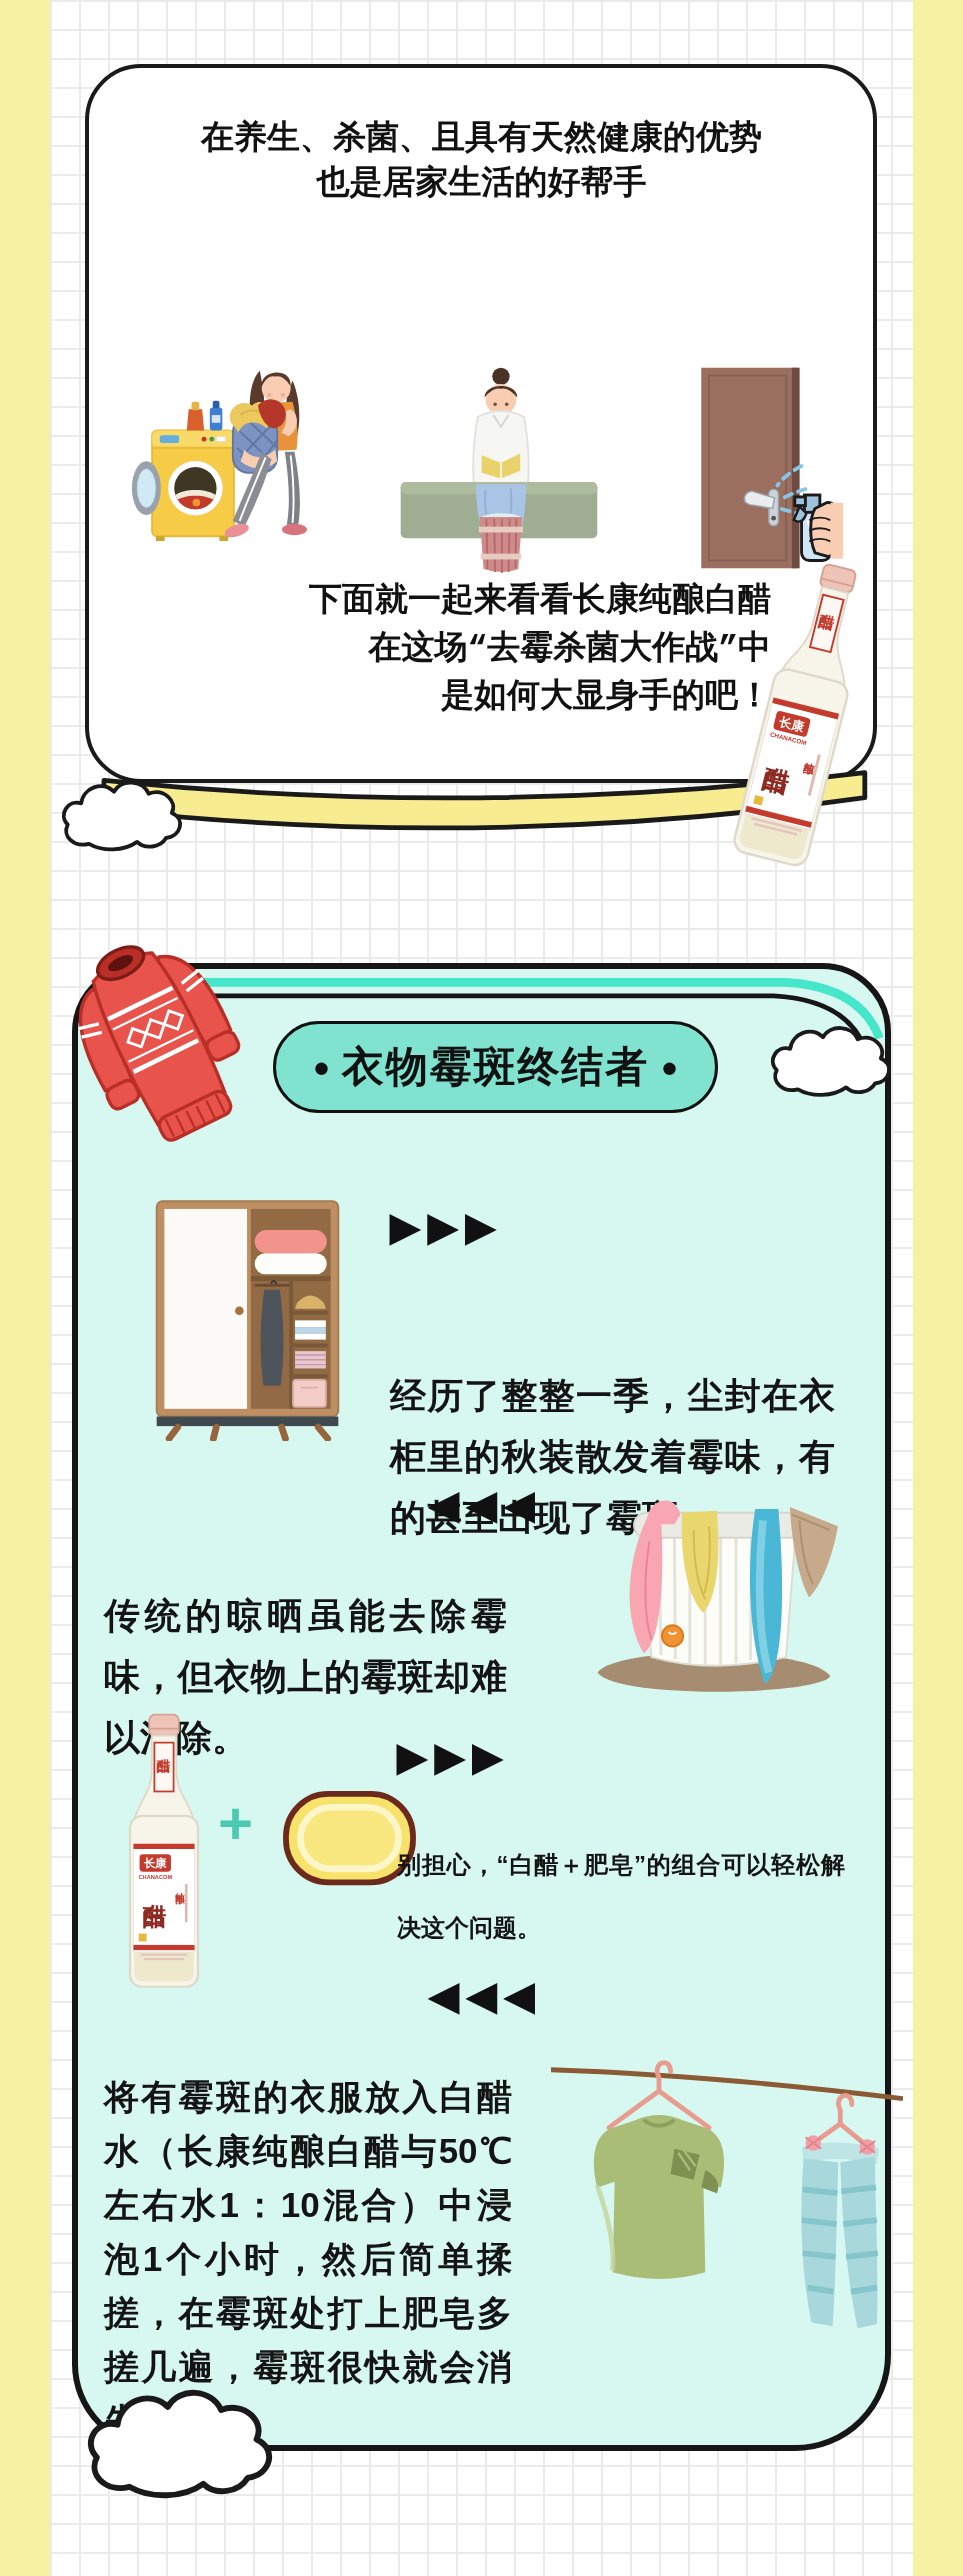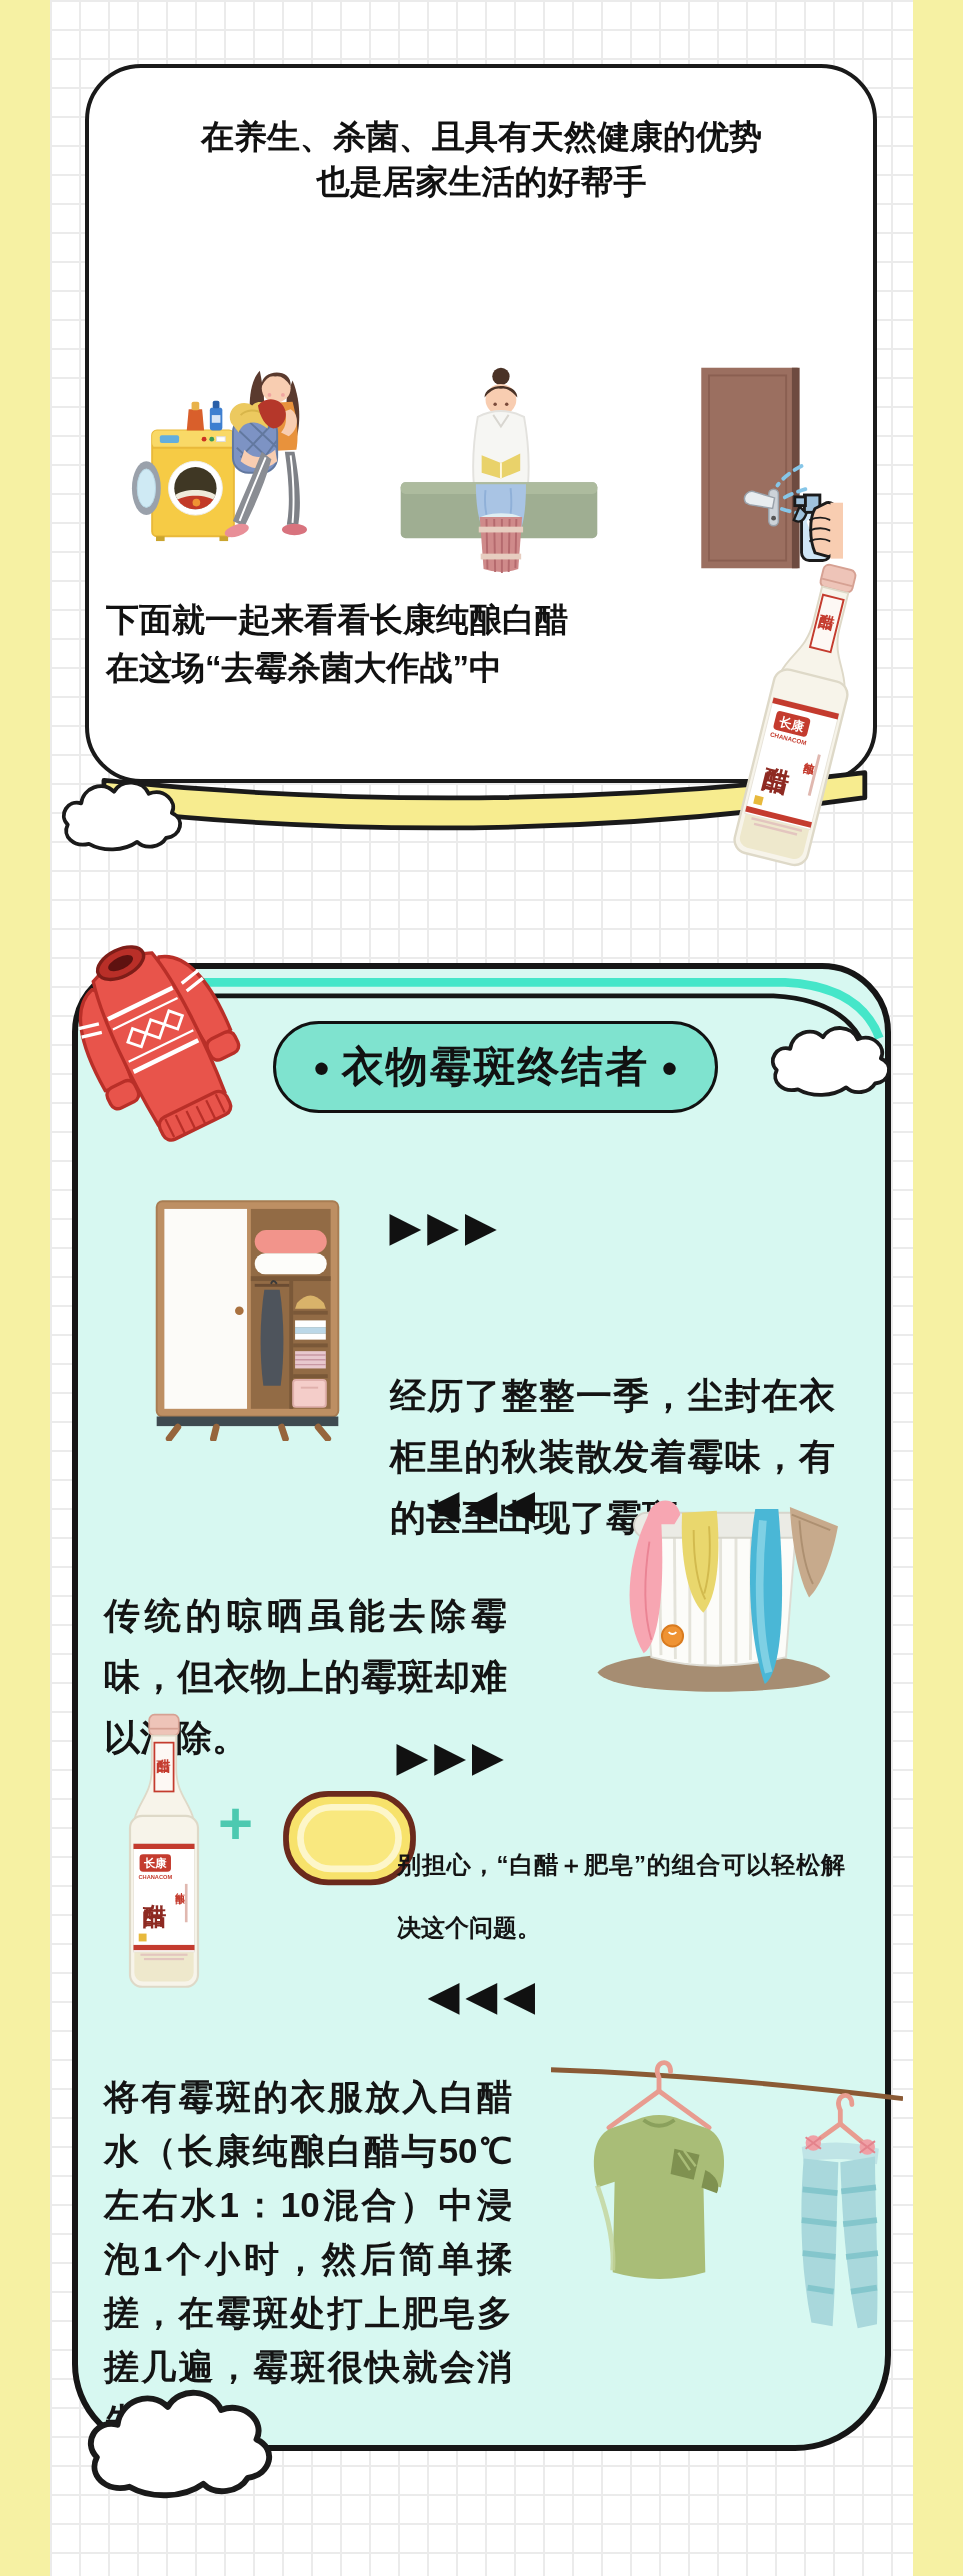--- a/index.html
+++ b/index.html
@@ -8,22 +8,22 @@
   .grid-bg{position:absolute;left:50px;right:50px;top:0;bottom:0;background-color:#ffffff;
     background-image:linear-gradient(#ebebeb 1.9px,transparent 1.9px),
                      linear-gradient(90deg,#ebebeb 1.9px,transparent 1.9px);
     background-size:29px 29px;}
   .abs{position:absolute;}
   
   .intro-card{position:absolute;left:85px;top:64px;width:792px;height:719px;background:#fff;
     border:4.8px solid #1a1a1a;border-radius:56px;box-sizing:border-box;}
   .intro-lines{position:absolute;left:96px;right:96px;top:114px;text-align:center;
     font-size:33px;line-height:45px;font-weight:700;}
-  .outro-lines{position:absolute;left:106px;width:665px;top:596px;text-align:left;
-    font-size:33px;line-height:48px;font-weight:700;}
+  .outro-lines{position:absolute;left:106px;width:665px;top:578px;text-align:right;
+    font-size:33px;line-height:48px;font-weight:700;font-family:Liberation Mono, monospace;}
   
   .main-card{position:absolute;left:72px;top:963px;width:819px;height:1488px;background:#d7f8f1;
     border:6.7px solid #161616;box-sizing:border-box;
     border-radius:69px 69px 96px 87px;}
   .pill{position:absolute;left:273px;top:1021px;width:445px;height:92px;background:#7fe3cf;
     border:3.9px solid #111;border-radius:48px;box-sizing:border-box;
     display:flex;align-items:center;justify-content:center;gap:11.6px;}
   .pill-title{font-size:42px;font-weight:900;letter-spacing:1.9px;text-align:right;}
   .pill-dot{font-size:29px;font-weight:900;}
   .marker{position:absolute;font-size:39px;font-weight:900;letter-spacing:7.7px;color:#111;}
@@ -169,20 +169,21 @@
     <rect x="145" y="144" width="11" height="9" fill="#9fc2dc" stroke="#1b1b1b" stroke-width="3"></rect>
     <path d="M150 154 L144 168 C150 172 155 168 157 161 Z" fill="#9fc2dc" stroke="#1b1b1b" stroke-width="2.5"></path>
     <path d="M178 150 C196 146 196 202 180 206 L166 202 C160 188 160 166 166 156 Z" fill="#f8cdb1" stroke="#1b1b1b" stroke-width="3"></path>
     <path d="M160 168 q12 -5 22 0 M160 179 q12 -5 22 0 M160 190 q12 -5 22 0" stroke="#1b1b1b" stroke-width="2" fill="none"></path>
     <rect x="182" y="150" width="13" height="58" fill="#f8cdb1"></rect>
   </svg>
 
   <div class="outro-lines">
     <div>下面就一起来看看长康纯酿白醋</div>
     <div>在这场“去霉杀菌大作战”中</div>
+    <div>是如何大显身手的吧！</div>
   </div>
 
   <svg class="abs" style="left:77px;top:759px" width="809" height="89" viewBox="0 0 840 92">
     <path d="M28 22 Q 420 62 818 14 L 818 40 Q 420 96 28 52 Z" fill="#f7ec8f" stroke="#1a1a1a" stroke-width="5" stroke-linejoin="round"></path>
   </svg>
   <svg class="abs" style="left:60px;top:766px" width="135" height="92" viewBox="0 0 140 90">
       <use href="#sym-cloud"></use>
     </svg>
 
   <div class="abs" style="left:751px;top:561px;width:106px;height:308px;transform:rotate(14deg)">

